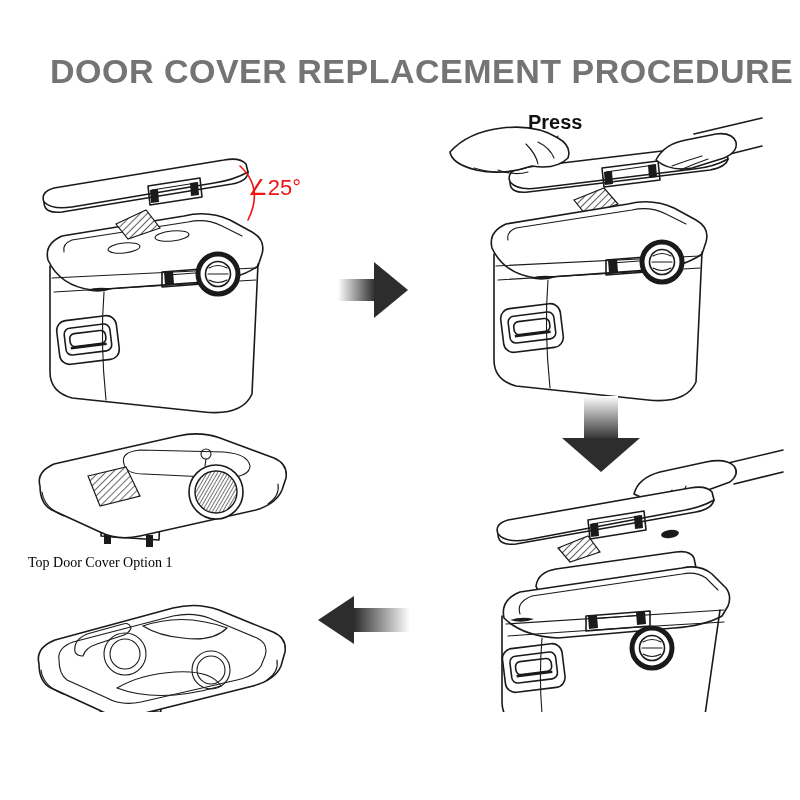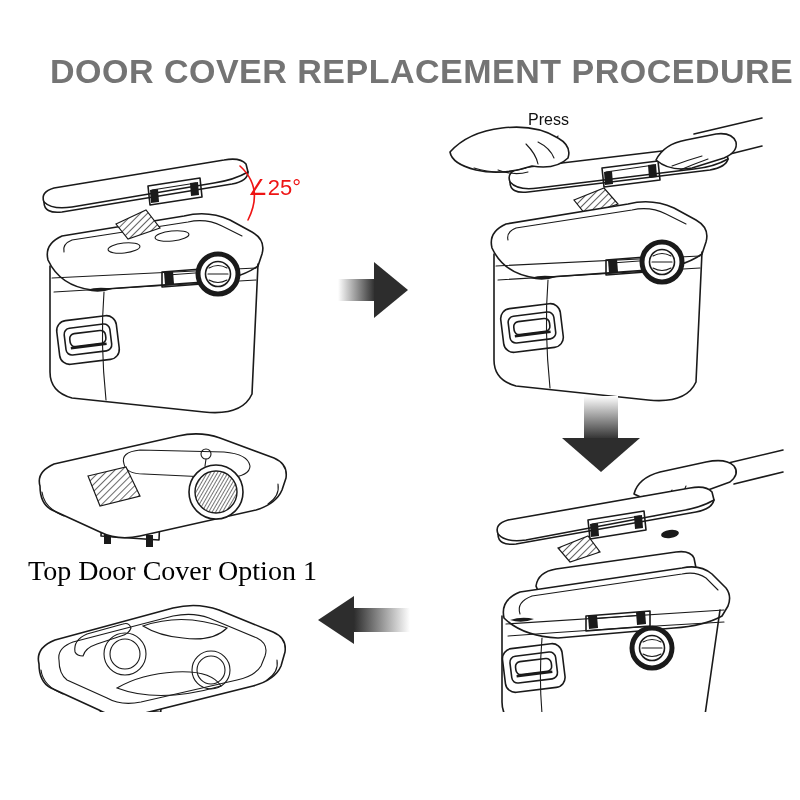--- a/index.html
+++ b/index.html
@@ -12,25 +12,25 @@
     font-family:"Liberation Sans",sans-serif;font-size:34px;font-weight:bold;
     color:#747474;letter-spacing:0.5px;white-space:nowrap;text-align:center;
   }
   .fig{position:absolute;overflow:visible;}
   .angle-label{
     position:absolute;left:248px;top:175px;
     color:#ee1414;font-size:22px;font-weight:normal;white-space:nowrap;
   }
   .press-label{
     position:absolute;left:528px;top:111px;
-    color:#111111;font-size:16px;font-weight:400;white-space:nowrap;
+    color:#111111;font-size:20px;font-weight:700;white-space:nowrap;
   }
   .caption{
-    position:absolute;width:268px;text-align:right;
-    font-family:"Liberation Serif",serif;font-size:28px;color:#000000;white-space:nowrap;
+    position:absolute;width:268px;text-align:left;
+    font-family:"Liberation Serif",serif;font-size:14px;color:#000000;white-space:nowrap;
   }
   .caption.opt1{left:28px;top:555px;}
   .caption.opt2{left:28px;top:745px;}
   .line{stroke:#1a1a1a;fill:none;stroke-width:1.6;stroke-linecap:round;stroke-linejoin:round;}
   .thin{stroke:#1a1a1a;fill:none;stroke-width:1.1;stroke-linecap:round;}
   .dark{fill:#1a1a1a;stroke:none;}
   .whitefill{fill:#ffffff;}
   .red{stroke:#ee1414;fill:none;stroke-width:1.6;stroke-linecap:round;}
 </style>
 </head>

